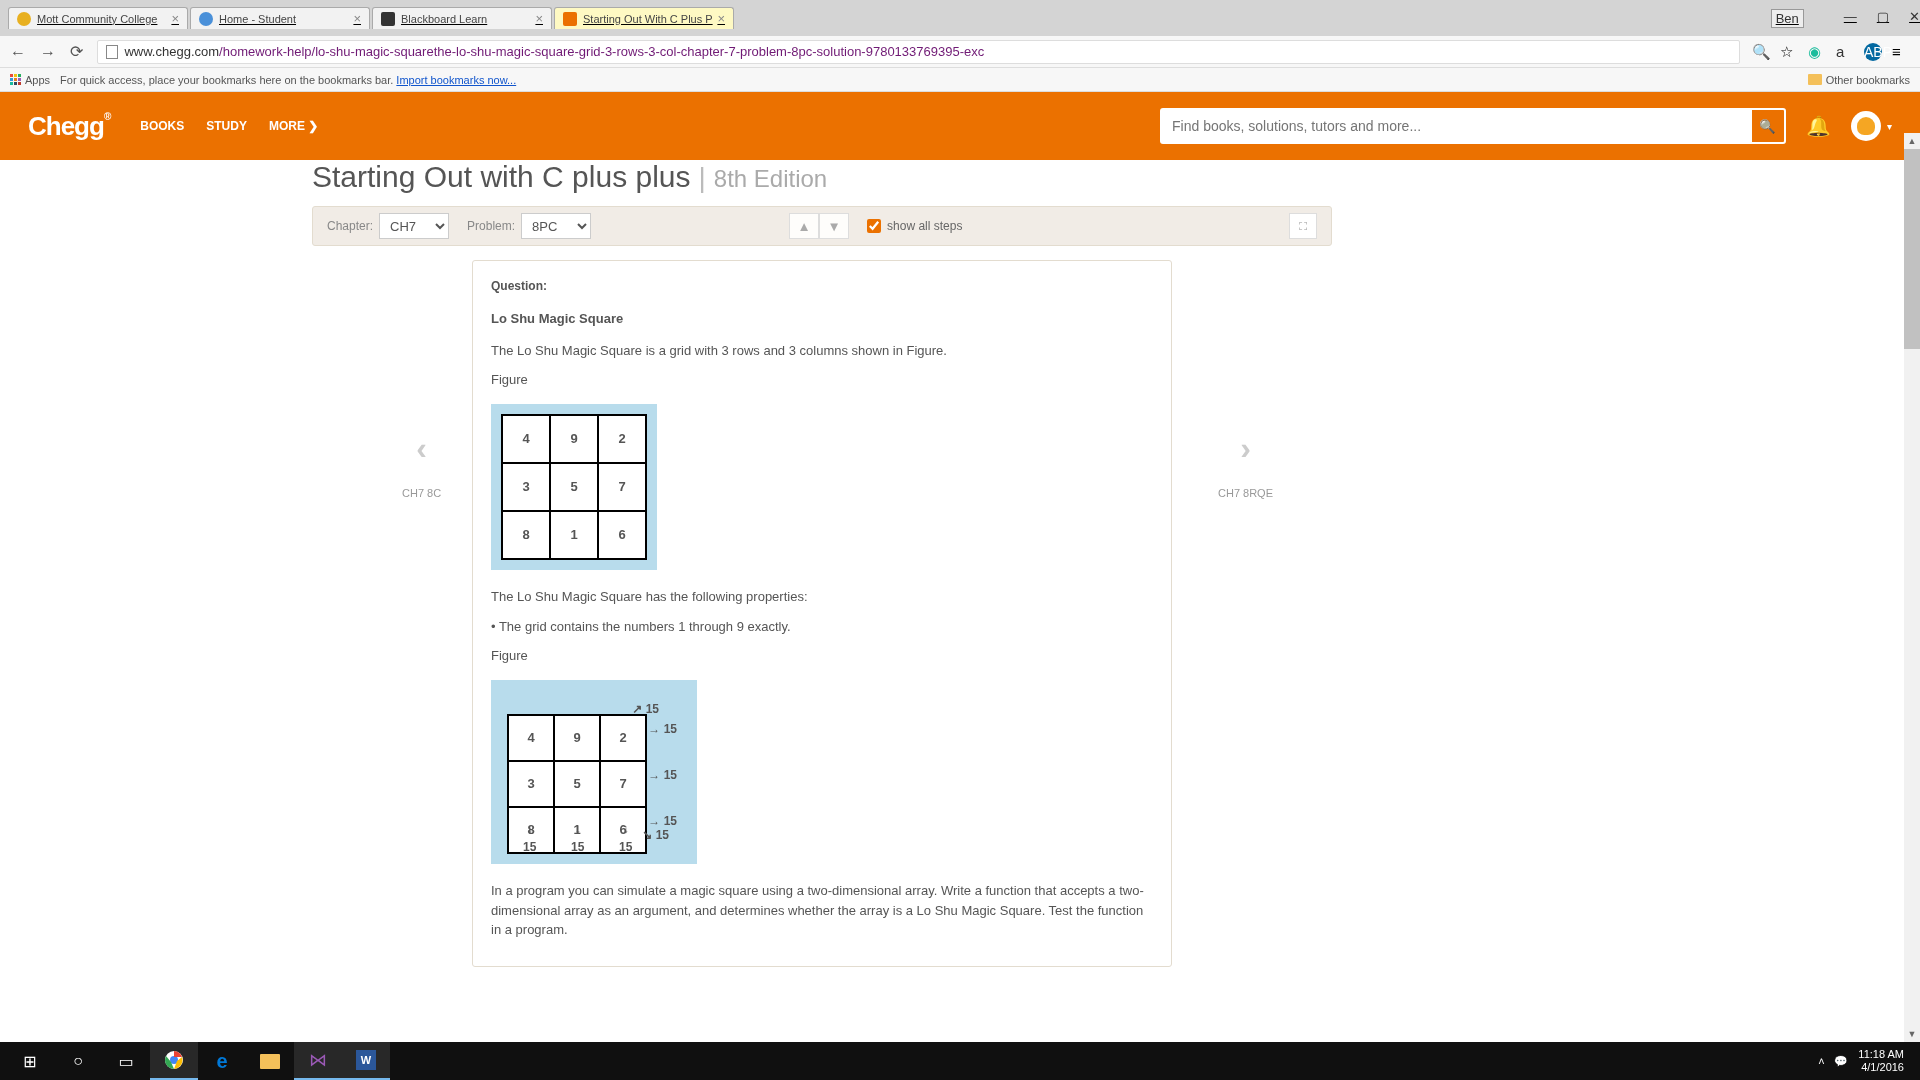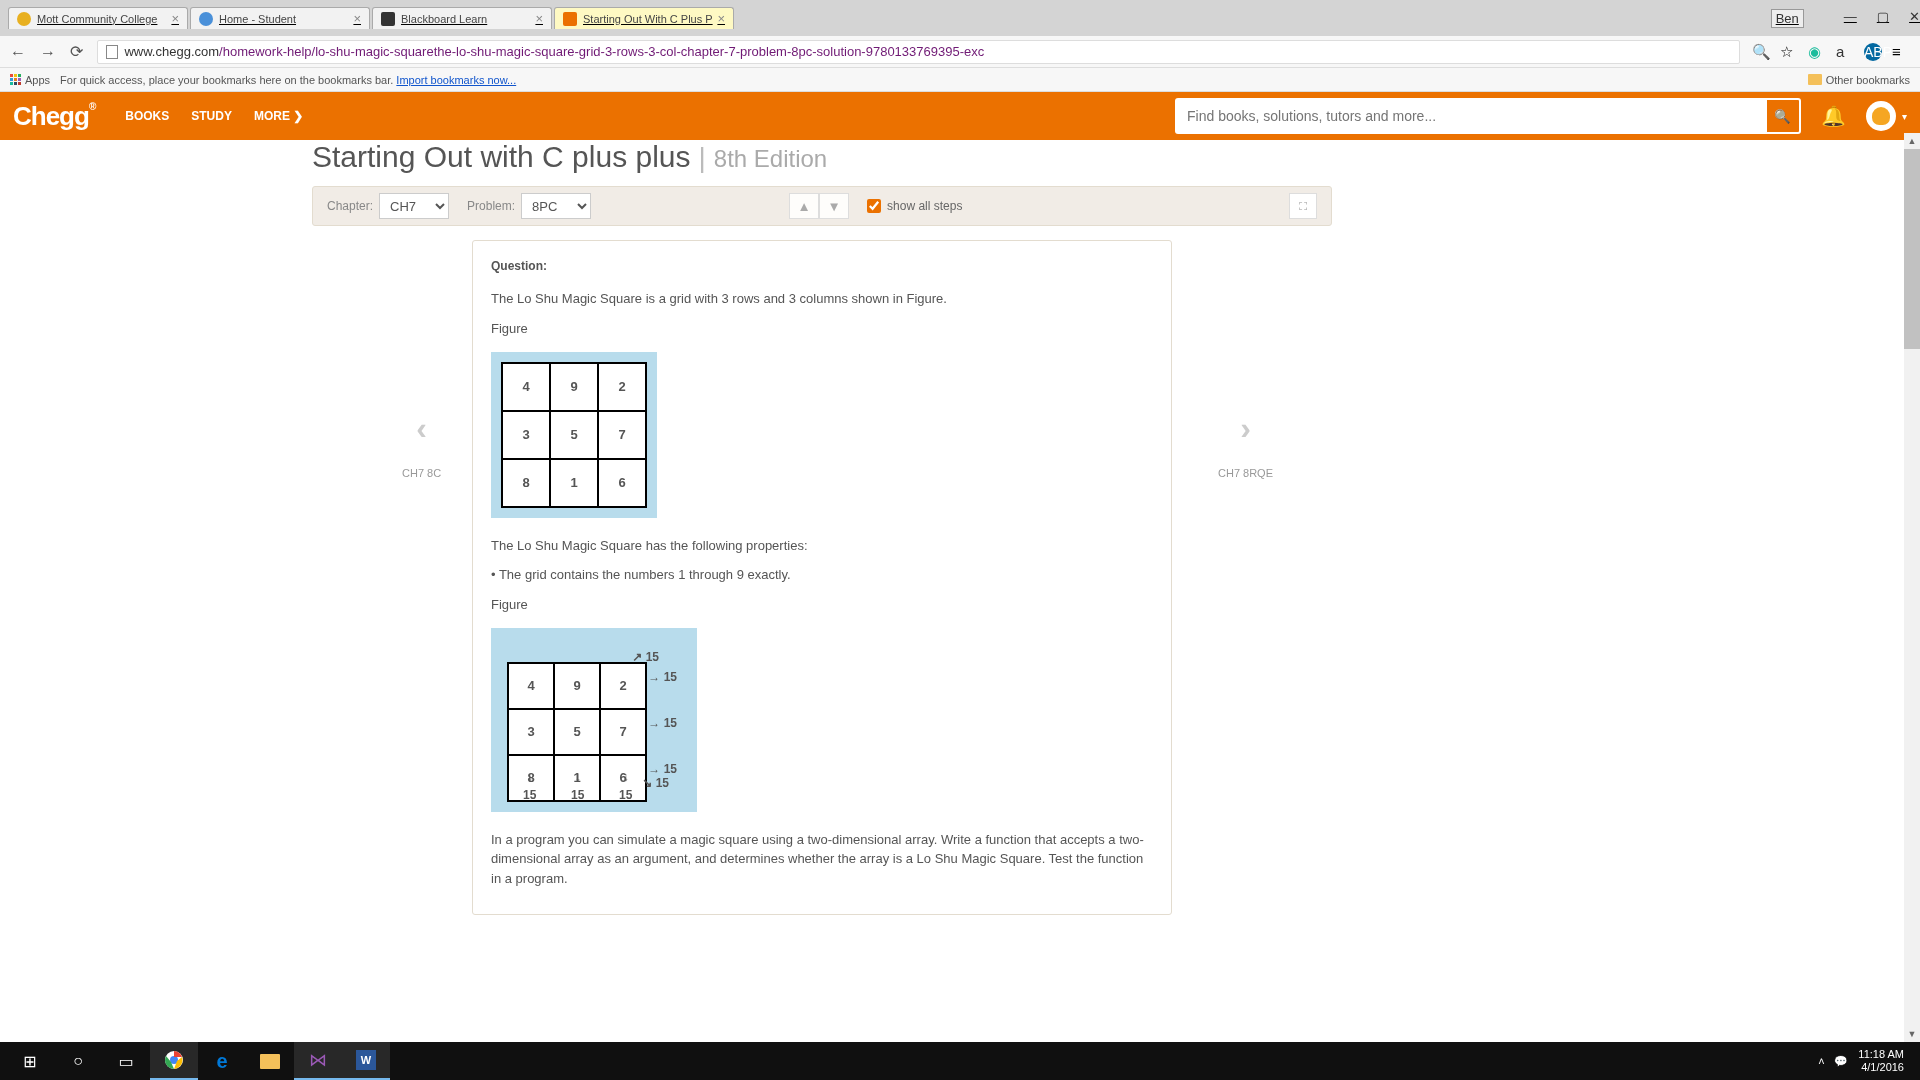--- a/index.html
+++ b/index.html
@@ -32,21 +32,21 @@
 .bm-grid { display: grid; grid-template-columns: repeat(3,3px); grid-template-rows: repeat(3,3px); gap: 1px;}
 .bm-grid i { background: #e74c3c; }
 .bm-grid i:nth-child(2){background:#f1c40f;} .bm-grid i:nth-child(3){background:#27ae60;}
 .bm-grid i:nth-child(4){background:#3498db;} .bm-grid i:nth-child(5){background:#e67e22;} .bm-grid i:nth-child(6){background:#9b59b6;}
 .bm-grid i:nth-child(7){background:#1abc9c;} .bm-grid i:nth-child(8){background:#34495e;} .bm-grid i:nth-child(9){background:#c0392b;}
 .bm-link { color: #1155cc; text-decoration: underline; cursor: pointer; }
 .bm-other { margin-left: auto; display: flex; align-items: center; gap: 4px; color: #555; }
 .folder-icon { width: 14px; height: 11px; background: #f4c05a; border-radius: 1px; }
 
 
-.chegg-hdr { height: 48px; background: #eb7100; display: flex; align-items: center; padding: 0 13px; color: #fff; }
+.chegg-hdr { height: 68px; background: #eb7100; display: flex; align-items: center; padding: 0 28px; color: #fff; }
 .chegg-logo { font-family: Arial; font-size: 26px; font-weight: bold; letter-spacing: -1px; margin-right: 30px; }
 .chegg-logo sup { font-size: 10px; vertical-align: top; }
 .chegg-nav { display: flex; gap: 22px; font-size: 12px; font-weight: bold; }
 .chegg-nav span { cursor: pointer; }
 .chegg-search { margin-left: auto; display: flex; align-items: center; }
 .chegg-search input { width: 590px; height: 36px; border: none; border-radius: 3px 0 0 3px; padding: 0 12px; font-size: 14px; }
 .chegg-search button { width: 36px; height: 36px; background: #eb7100; border: 2px solid #fff; border-radius: 0 3px 3px 0; color: #fff; cursor: pointer; display:flex; align-items:center; justify-content:center;}
 .bell { margin: 0 20px; color: #d96600; font-size: 20px; cursor:pointer; }
 .avatar { width: 30px; height: 30px; background: #fff; border-radius: 50%; display: flex; align-items: center; justify-content: center; cursor:pointer; }
 .avatar-inner { width: 18px; height: 18px; background: #f5a623; border-radius: 50% 50% 40% 40%; }
@@ -227,20 +227,21 @@
     <div class="nav-arrow">‹</div>
     <div class="nav-label">CH7 8C</div>
   </div>
   <div class="next-nav">
     <div class="nav-arrow">›</div>
     <div class="nav-label">CH7 8RQE</div>
   </div>
 
   <div class="question-card">
     <div class="q-label">Question:</div>
+    <div class="q-title">Lo Shu Magic Square</div>
     <p>The Lo Shu Magic Square is a grid with 3 rows and 3 columns shown in Figure.</p>
     <p>Figure</p>
     <div class="grid-fig">
       <table>
         <tbody>
             <tr>
               <td>4</td>
               <td>9</td>
               <td>2</td>
             </tr>

